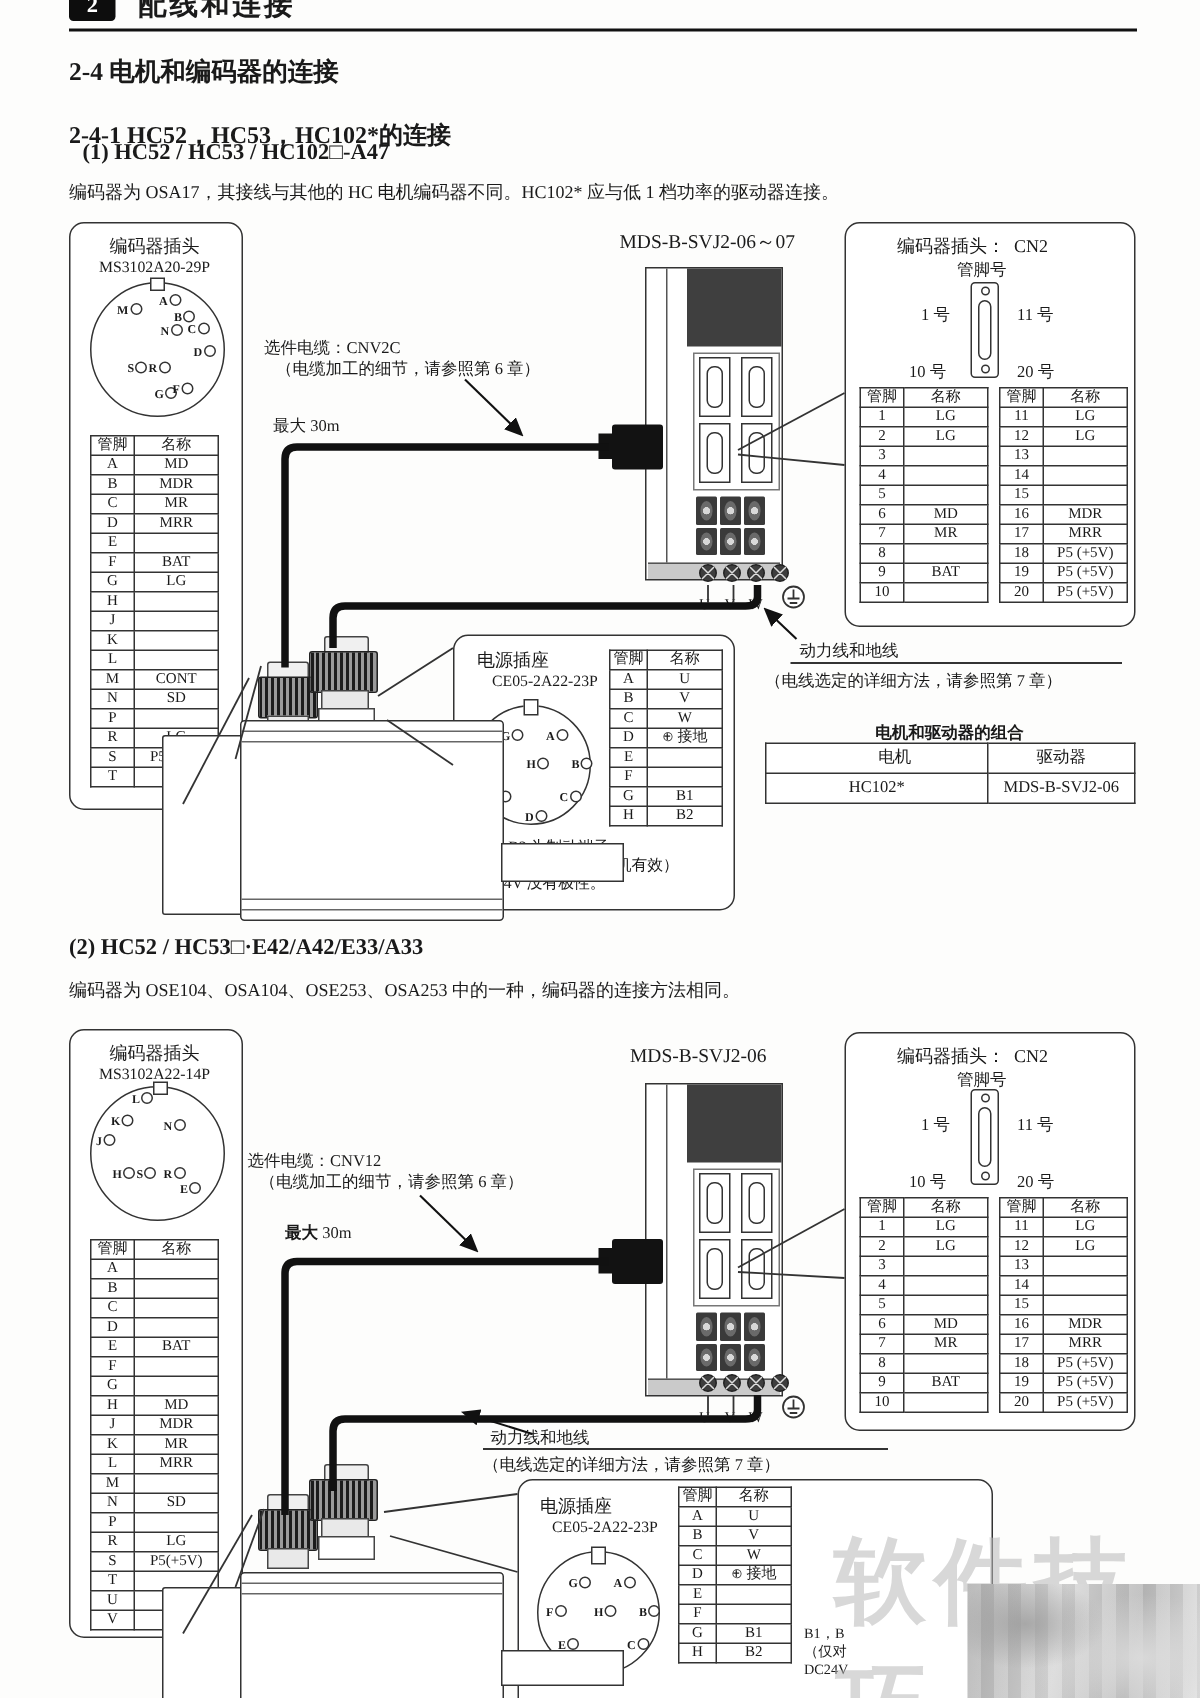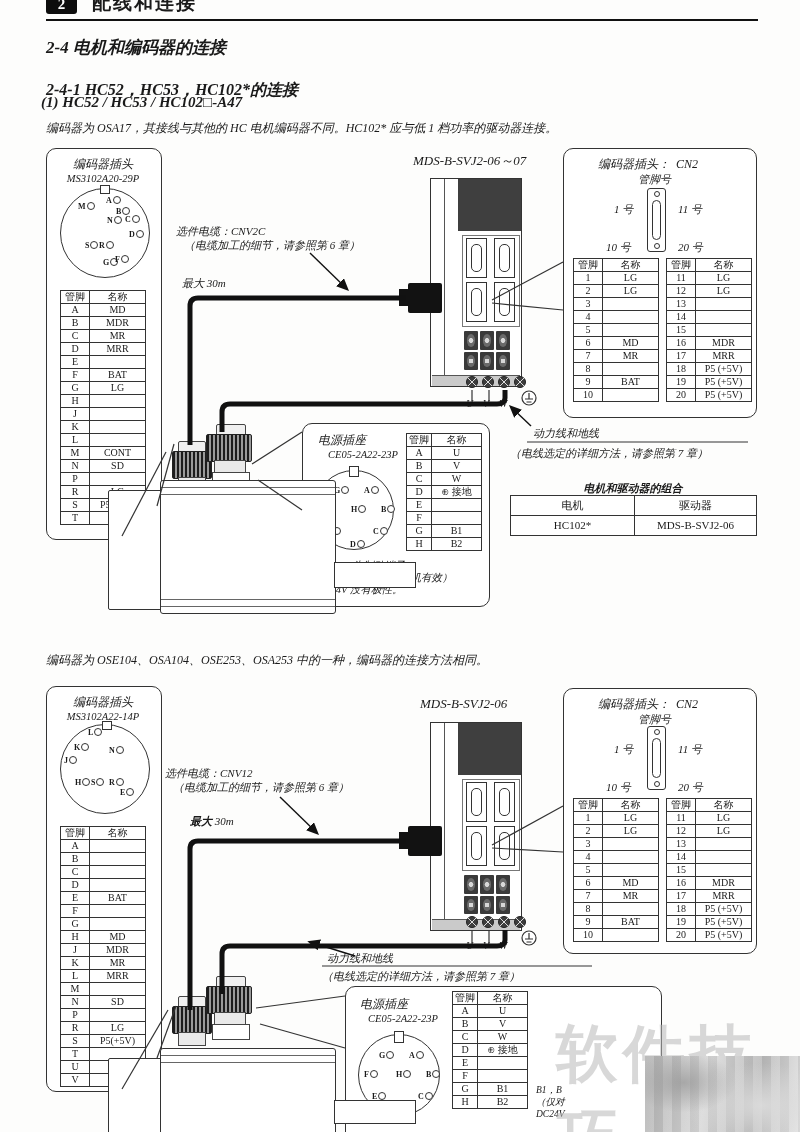--- a/index.html
+++ b/index.html
@@ -1,18 +1,18 @@
 <!DOCTYPE html>
 <html><head>
 <meta charset="utf-8">
 <style>
   html,body{margin:0;padding:0;background:#e8e8e6;}
   .page{position:relative;width:800px;height:1132px;background:#fdfdfc;overflow:hidden;
         font-family:"Liberation Serif",serif;color:#1a1a1a;}
-  .lbl{position:absolute;white-space:nowrap;font-family:"Liberation Serif",serif;color:#1a1a1a;font-style:italic;}
+  .lbl{position:absolute;white-space:nowrap;font-family:"Liberation Serif",serif;color:#1a1a1a;}
   .b{font-weight:bold;}
   .t9{font-size:9.5px;}.t10{font-size:10px;}.t105{font-size:10.5px;}.t11{font-size:11px;}
   .t12{font-size:12px;}.t13{font-size:13px;}.t15{font-size:15px;}.t16{font-size:16px;}.t17{font-size:17px;}
   .box{position:absolute;border:1.3px solid #333;border-radius:10px;background:#fff;}
   .circ{position:absolute;border:1.3px solid #333;border-radius:50%;background:#fff;}
   .notch{position:absolute;border:1.2px solid #333;background:#fff;}
   .pin{position:absolute;font-size:8px;font-family:"Liberation Serif",serif;white-space:nowrap;}
   .pin i{display:inline-block;width:6px;height:6px;border:1px solid #333;border-radius:50%;
          vertical-align:-1px;margin-left:1px;background:#fff;}
   table.tb{border-collapse:collapse;position:absolute;background:#fff;table-layout:fixed;}
@@ -77,21 +77,21 @@
 <body>
 
 <div class="page">
 
   <div class="chapbox">2</div>
   <div class="chaptitle">配线和连接</div>
   <div class="chapline"></div>
 
   <div class="lbl t17 b" style="left:46px;top:36px;">2-4 电机和编码器的连接</div>
   <div class="lbl t16 b" style="left:46px;top:80px;">2-4-1 HC52，HC53，HC102*的连接</div>
-  <div class="lbl t15 b" style="left:41px;top:94px;">(1) HC52 / HC53 / HC102□-A47</div>
+  <div class="lbl t15 b" style="left:55px;top:94px;">(1) HC52 / HC53 / HC102□-A47</div>
   <div class="lbl t12" style="left:46px;top:120px;">编码器为 OSA17，其接线与其他的 HC 电机编码器不同。HC102* 应与低 1 档功率的驱动器连接。</div>
 
   <div class="box" style="left:46px;top:148px;width:114px;height:390px;"></div>
   <div class="lbl t12" style="left:103px;top:156px;transform:translateX(-50%);">编码器插头</div>
   <div class="lbl t105" style="left:103px;top:173px;transform:translateX(-50%);">MS3102A20-29P</div>
   <div class="circ" style="left:60px;top:188px;width:88px;height:88px;"></div>
   <div class="notch" style="left:100px;top:185px;width:8px;height:7px;"></div>
   <span class="pin" style="left:78px;top:202px;"><b>M</b><i></i></span>
   <span class="pin" style="left:106px;top:196px;"><b>A</b><i></i></span>
   <span class="pin" style="left:116px;top:207px;"><b>B</b><i></i></span>
@@ -395,32 +395,33 @@
   <div class="ring" style="left:214px;top:460px;width:30px;height:12px;"></div>
   <div class="neck" style="left:212px;top:472px;width:36px;height:12px;"></div>
   <div class="mfront" style="left:108px;top:490px;width:54px;height:118px;"></div>
   <div class="mbody" style="left:160px;top:480px;width:174px;height:132px;"></div>
   <div class="mshaft" style="left:334px;top:562px;width:80px;height:24px;"></div>
 
   <div class="lbl t11 b" style="left:633px;top:481px;transform:translateX(-50%);">电机和驱动器的组合</div>
   <table class="tb ctb" style="left:510px;top:495px;width:247px;">
     <tbody>
         <tr>
-          <td style="width:123px;">电机</td>
+          <td style="width:123px;padding-left:24px;">电机</td>
           <td>驱动器</td>
         </tr>
       </tbody>
     <tbody>
         <tr>
           <td>HC102*</td>
           <td>MDS-B-SVJ2-06</td>
         </tr>
       </tbody>
   </table>
 
+  <div class="lbl t15 b" style="left:46px;top:624px;">(2) HC52 / HC53□·E42/A42/E33/A33</div>
   <div class="lbl t12" style="left:46px;top:652px;">编码器为 OSE104、OSA104、OSE253、OSA253 中的一种，编码器的连接方法相同。</div>
 
   <div class="box" style="left:46px;top:686px;width:114px;height:404px;"></div>
   <div class="lbl t12" style="left:103px;top:694px;transform:translateX(-50%);">编码器插头</div>
   <div class="lbl t105" style="left:103px;top:711px;transform:translateX(-50%);">MS3102A22-14P</div>
   <div class="circ" style="left:60px;top:724px;width:88px;height:88px;"></div>
   <div class="notch" style="left:102px;top:721px;width:8px;height:7px;"></div>
   <span class="pin" style="left:88px;top:728px;"><b>L</b><i></i></span>
   <span class="pin" style="left:74px;top:743px;"><b>K</b><i></i></span>
   <span class="pin" style="left:64px;top:756px;"><b>J</b><i></i></span>

